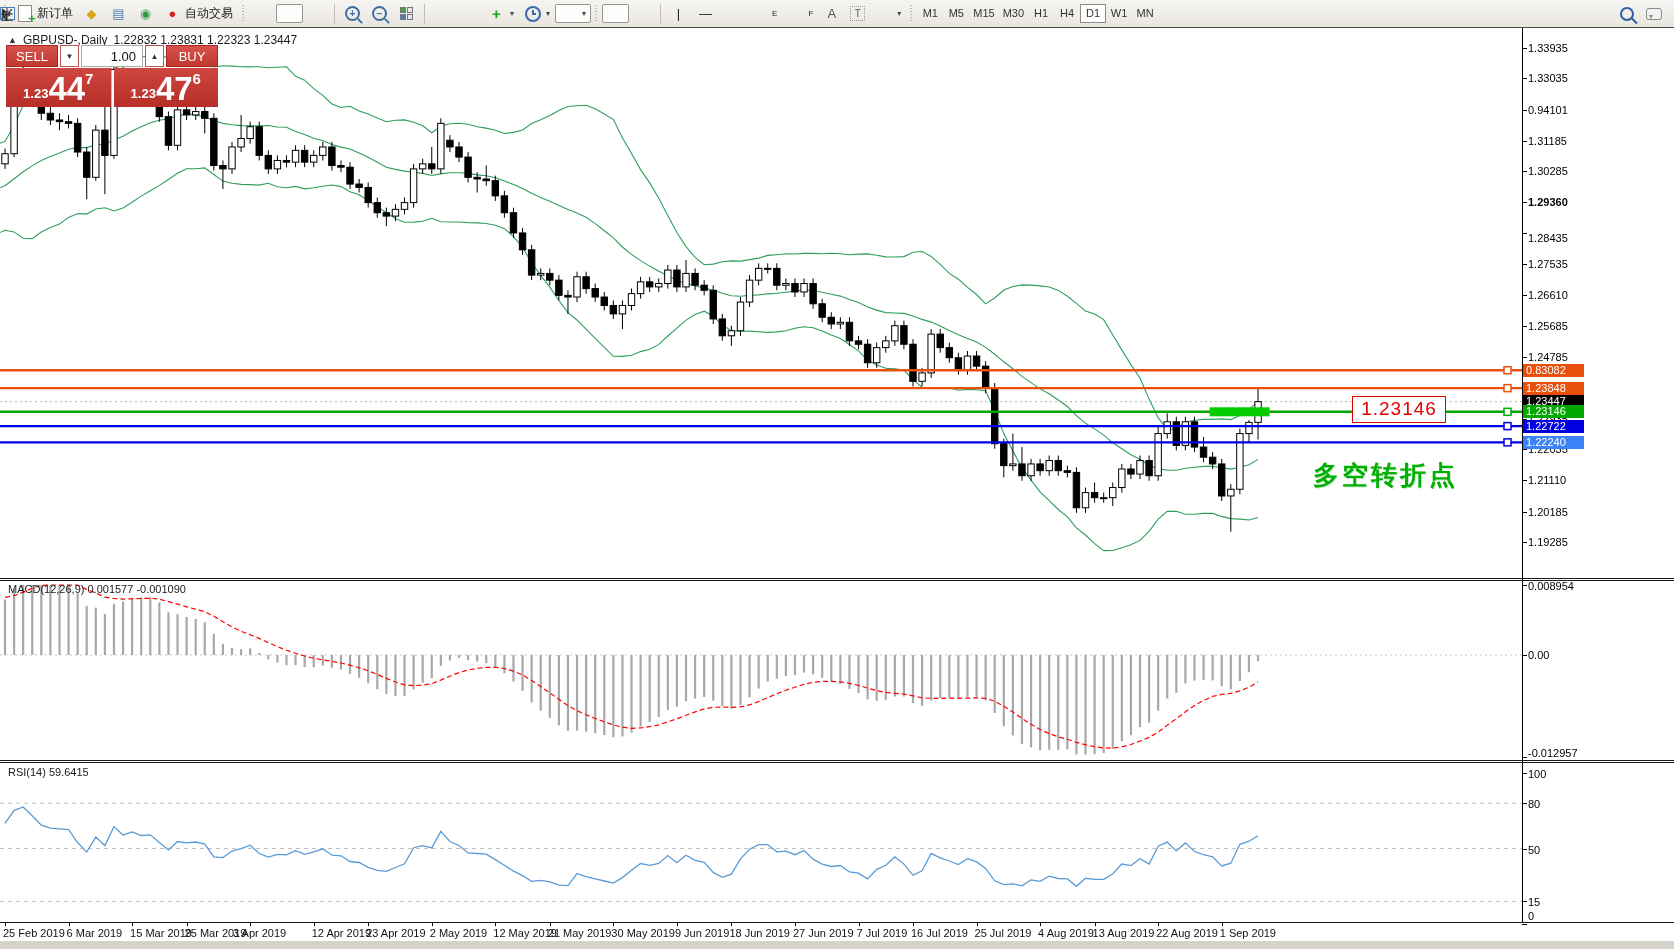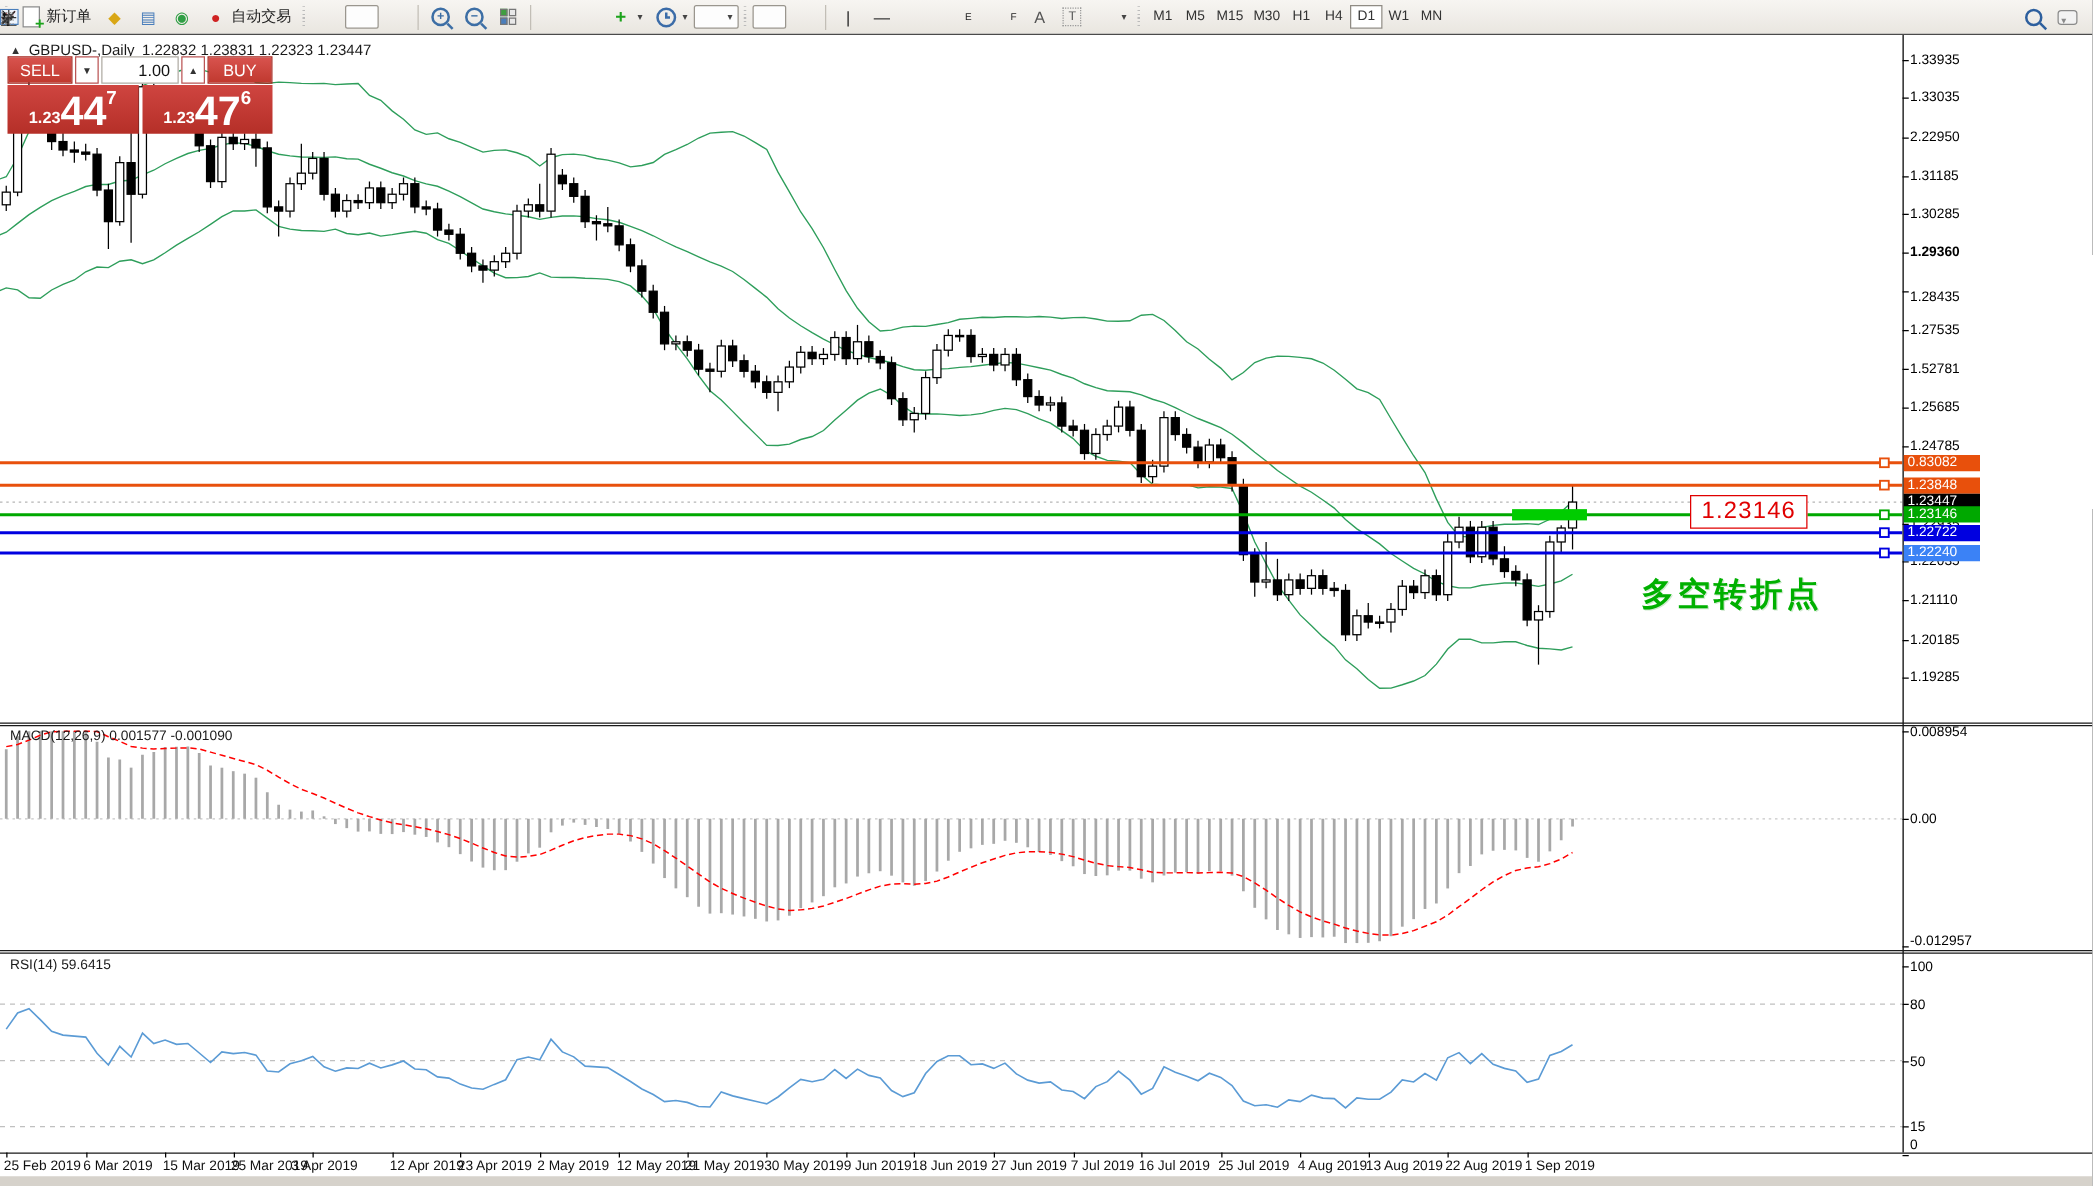--- a/index.html
+++ b/index.html
@@ -754,33 +754,33 @@
     </svg>
   <div class="ind-label" style="top:766px;">RSI(14) 59.6415</div>
 
   <div id="time-axis"></div>
   <div class="bottom-strip"></div>
 <div class="tick-dash" style="top: 48px;"></div>
     <div class="axis-label" style="top: 42px;">1.33935</div>
     <div class="tick-dash" style="top: 78.3481px;"></div>
     <div class="axis-label" style="top: 72.3481px;">1.33035</div>
     <div class="tick-dash" style="top: 109.539px;"></div>
-    <div class="axis-label" style="top: 103.539px;">2.22950</div>
+    <div class="axis-label" style="top: 103.539px;">0.94101</div>
     <div class="tick-dash" style="top: 140.73px;"></div>
     <div class="axis-label" style="top: 134.73px;">1.31185</div>
     <div class="tick-dash" style="top: 171.078px;"></div>
     <div class="axis-label" style="top: 165.078px;">1.30285</div>
     <div class="tick-dash" style="top: 202.27px;"></div>
     <div class="axis-label" style="top: 196.27px; font-weight: bold;">1.29360</div>
     <div class="tick-dash" style="top: 233.461px;"></div>
     <div class="axis-label" style="top: 232px;">1.28435</div>
     <div class="tick-dash" style="top: 263.809px;"></div>
     <div class="axis-label" style="top: 257.809px;">1.27535</div>
     <div class="tick-dash" style="top: 295px;"></div>
-    <div class="axis-label" style="top: 289px;">1.52781</div>
+    <div class="axis-label" style="top: 289px;">1.26610</div>
     <div class="tick-dash" style="top: 326.191px;"></div>
     <div class="axis-label" style="top: 320.191px;">1.25685</div>
     <div class="tick-dash" style="top: 356.539px;"></div>
     <div class="axis-label" style="top: 350.539px;">1.24785</div>
     <div class="tick-dash" style="top: 418.922px;"></div>
     <div class="axis-label" style="top: 412.922px;">1.22935</div>
     <div class="tick-dash" style="top: 449.27px;"></div>
     <div class="axis-label" style="top: 443.27px;">1.22035</div>
     <div class="tick-dash" style="top: 480.461px;"></div>
     <div class="axis-label" style="top: 474.461px;">1.21110</div>

